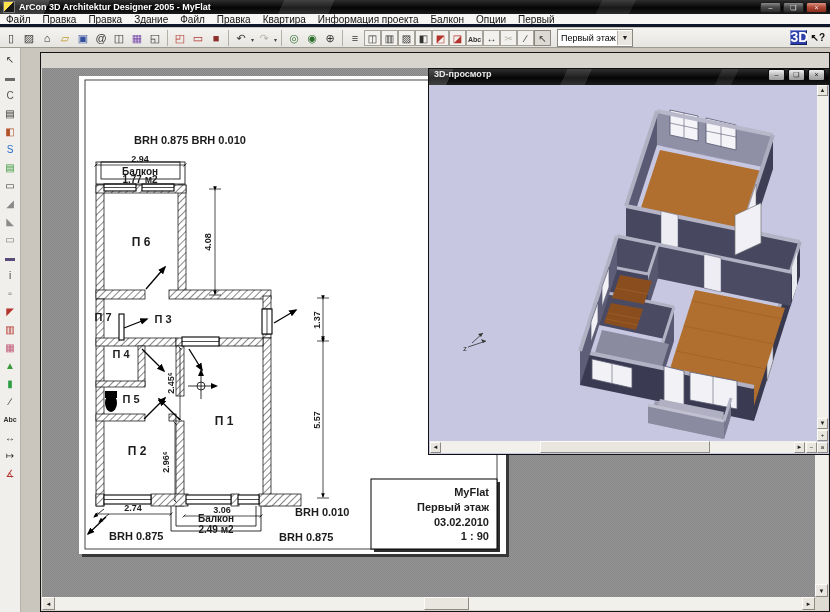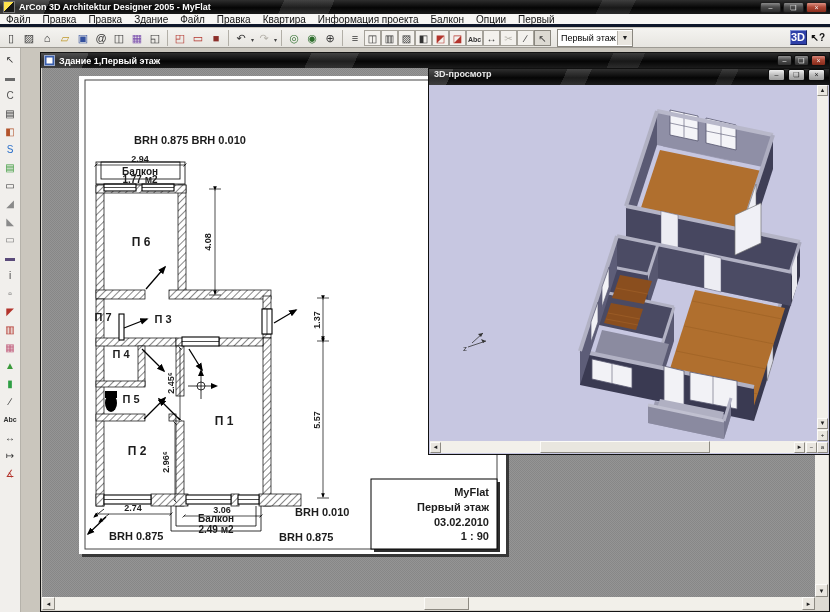--- a/index.html
+++ b/index.html
@@ -36,21 +36,21 @@
   .tbtn.txt .g{font-size:7px;font-weight:bold;}
   .tbtn .dd{position:absolute;right:-4px;top:3px;font-size:6px;color:#444;}
   .tbtn.dd-host{margin-right:5px;}
   .tsep{width:1px;height:16px;background:#b2afa7;margin:0 3px;display:inline-block;}
   #floor-dropdown{margin-left:6px;width:74px;height:16px;border:1px solid #8a877f;background:#fff;
      display:flex;align-items:center;font-size:9px;}
   #floor-dropdown .val{flex:1;padding-left:3px;white-space:nowrap;overflow:hidden;}
   #floor-dropdown .arrow{width:14px;height:14px;background:#e9e6df;border-left:1px solid #b5b2aa;
      font-size:7px;line-height:14px;text-align:center;color:#222;}
   #toolbar-right{position:absolute;right:5px;top:30px;display:flex;gap:4px;align-items:center;}
-  #btn-3d{width:17px;height:15px;background:#2d3fa8;color:#fff;font-weight:bold;font-size:11px;
+  #btn-3d{width:17px;height:15px;background:#2d3fa8;color:#fff;font-weight:bold;font-size:14px;
      border:1px solid;border-color:#7f8ed0 #17215e #17215e #7f8ed0;line-height:13px;text-align:center;padding:0;}
   #btn-help{border:0;background:transparent;font-size:10px;font-weight:bold;color:#111;padding:0;}
   
   #left-tools{left:0;top:48px;width:21px;height:564px;background:#f1efec;border-right:1px solid #b5b2aa;
      padding-top:2px;}
   #left-tools .tbtn{display:block;margin:1px auto;width:17px;height:17px;font-size:10px;}
   
   #doc-window{left:40px;top:52px;width:790px;height:560px;border:1px solid #141414;background:#d8d5ce;}
   .doc-title{height:15px;color:#fff;font-size:9px;font-weight:bold;display:flex;align-items:center;}
   .doc-title .dicon{width:9px;height:9px;background:#fff;border:1px solid #98a8c8;margin:0 4px 0 3px;
@@ -176,29 +176,20 @@
     <button class="tbtn"><span class="g" style="color: rgb(58, 154, 58);">▲</span></button>
     <button class="tbtn"><span class="g" style="color: rgb(47, 158, 68);">▮</span></button>
     <button class="tbtn"><span class="g">∕</span></button>
     <button class="tbtn txt"><span class="g">Abc</span></button>
     <button class="tbtn"><span class="g">↔</span></button>
     <button class="tbtn"><span class="g">↦</span></button>
     <button class="tbtn"><span class="g" style="color: rgb(179, 52, 44);">∡</span></button>
   </div>
 
 <div class="abs" id="doc-window">
-  <div class="doc-title tbar">
-    <span class="dicon"></span>
-    <span>Здание 1,Первый этаж</span>
-    <span class="winctl">
-      <button class="dbtn">–</button>
-      <button class="dbtn">❏</button>
-      <button class="dbtn close">×</button>
-    </span>
-  </div>
   <div id="doc-client">
     <div id="paper">
       
       <svg width="427" height="478" viewBox="0 0 427 478">
         <defs>
           <pattern id="hat" width="5" height="5" patternUnits="userSpaceOnUse" patternTransform="rotate(45)">
             <rect width="5" height="5" fill="#fff"></rect>
             <line x1="0" y1="0" x2="0" y2="5" stroke="#555" stroke-width="1.4"></line>
           </pattern>
           <marker id="arr" viewBox="0 0 10 10" refX="8" refY="5" markerWidth="6.5" markerHeight="6.5" orient="auto">

